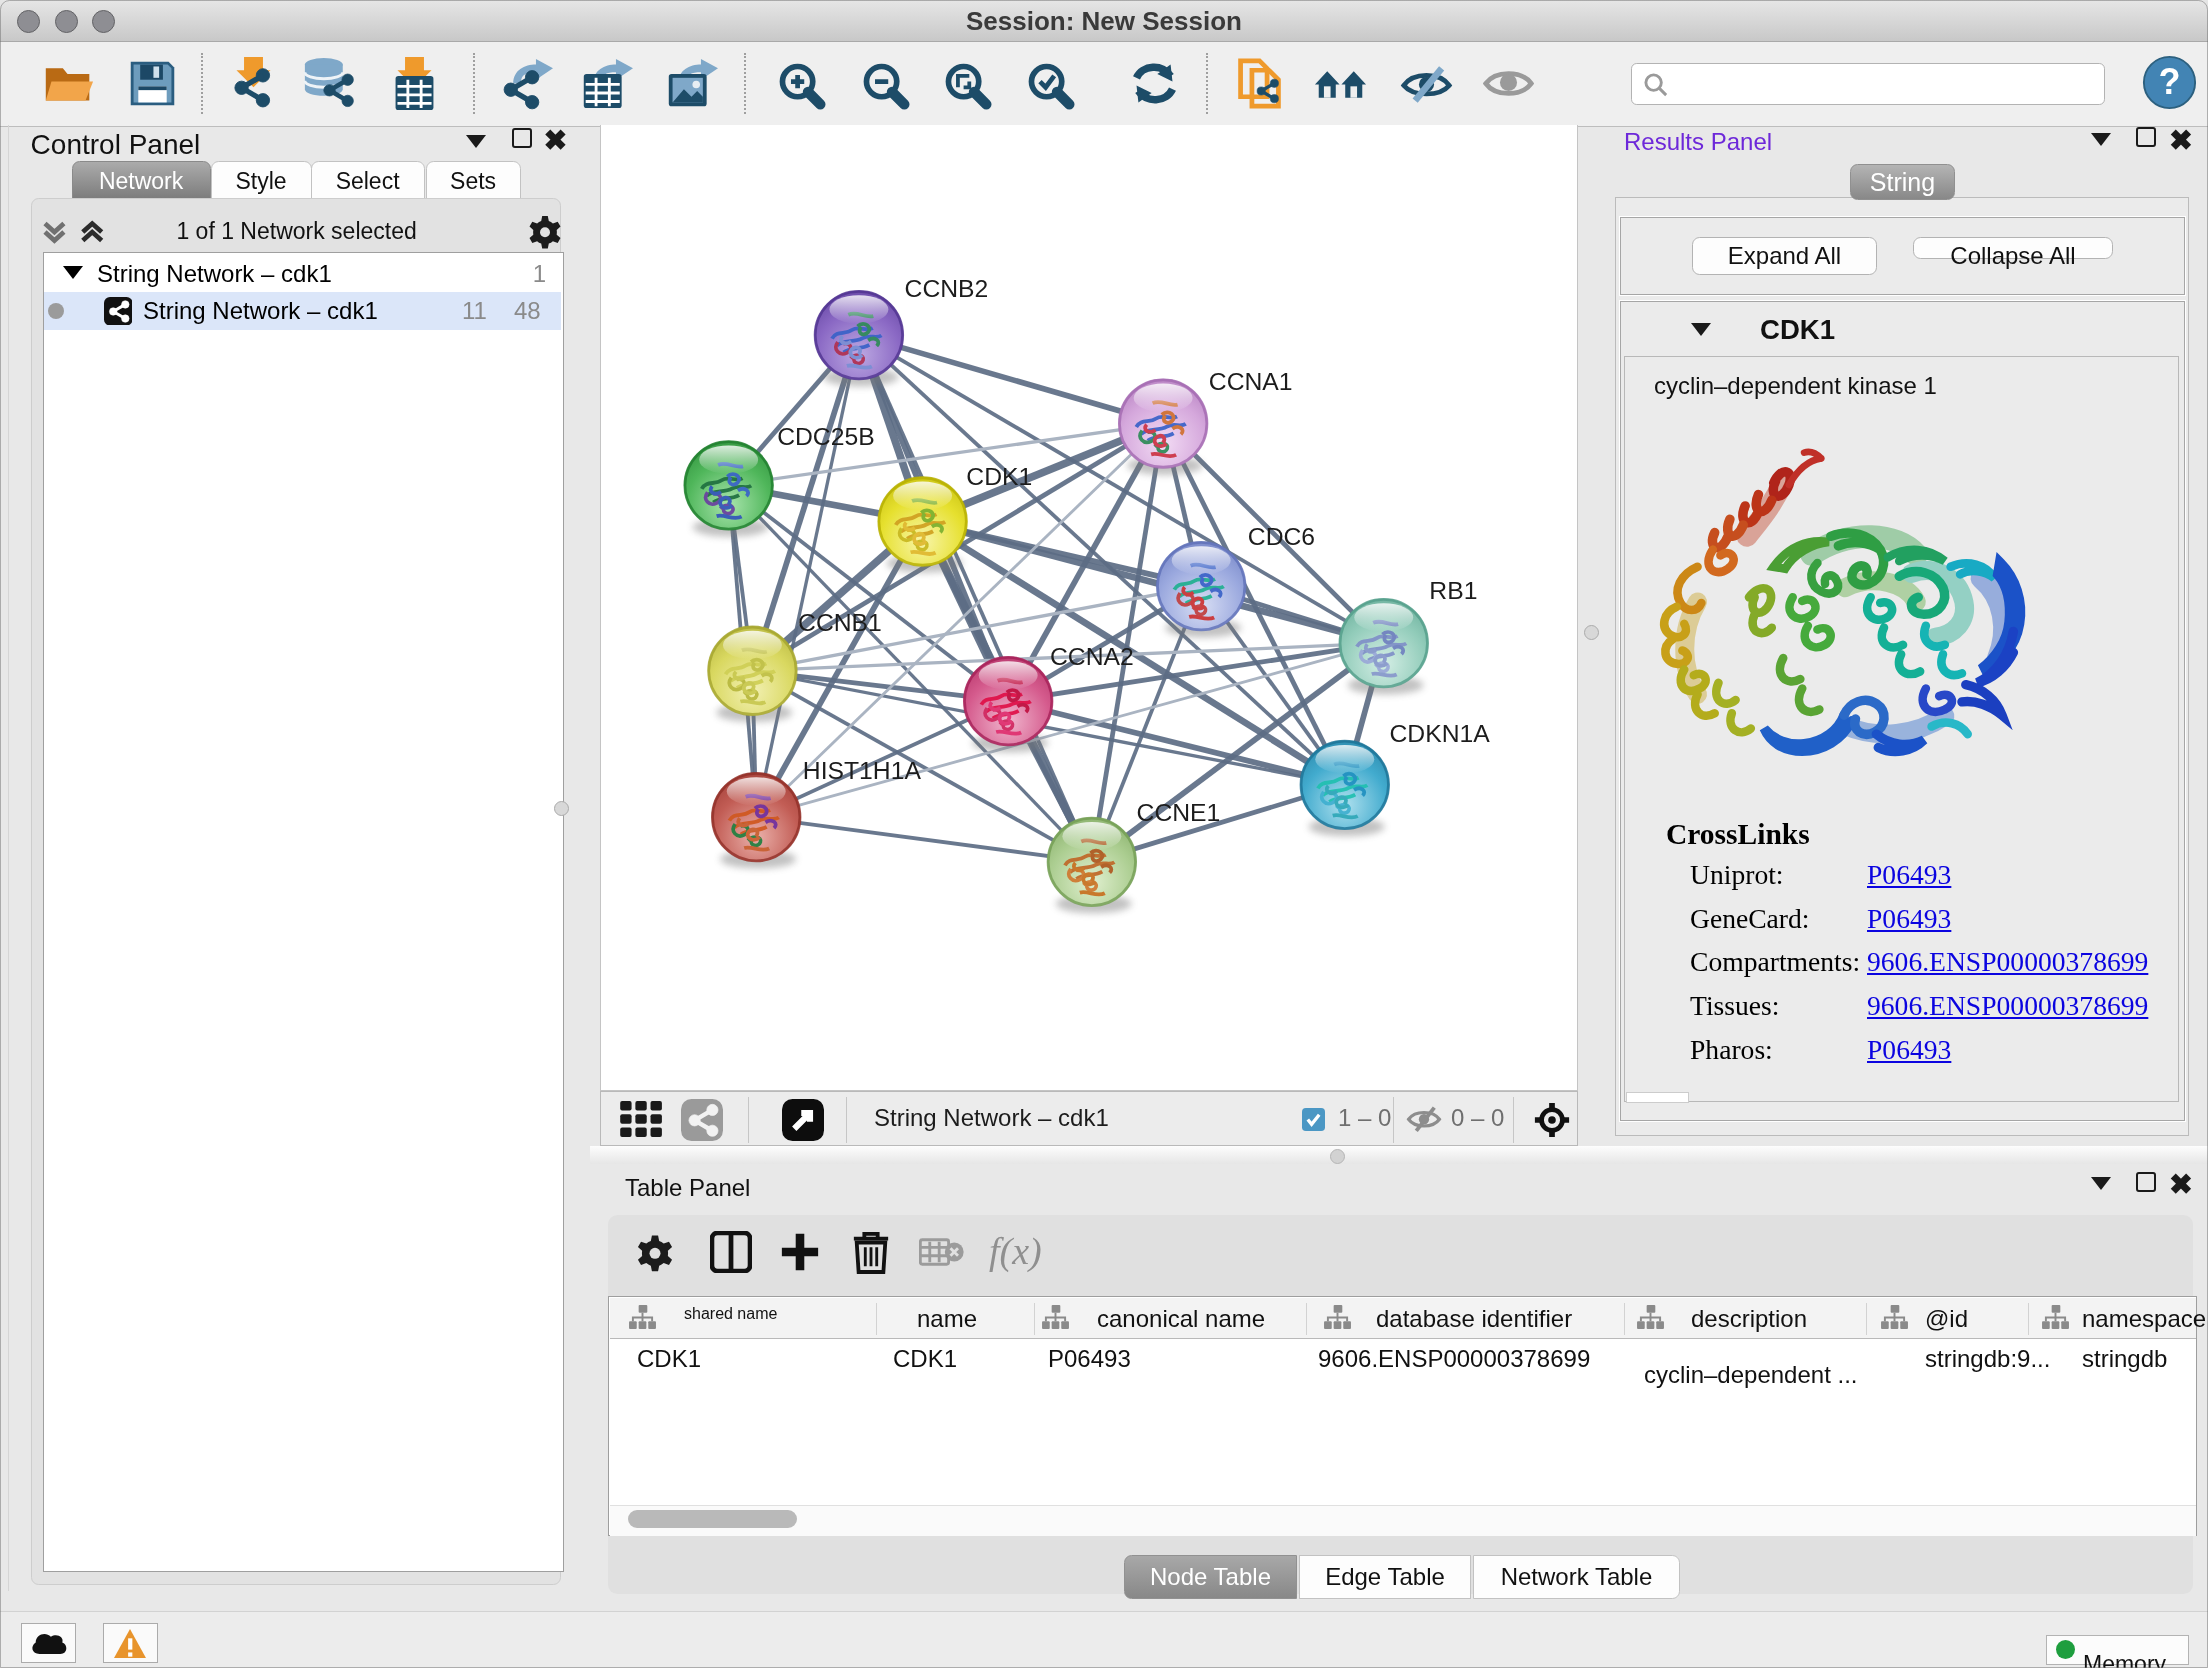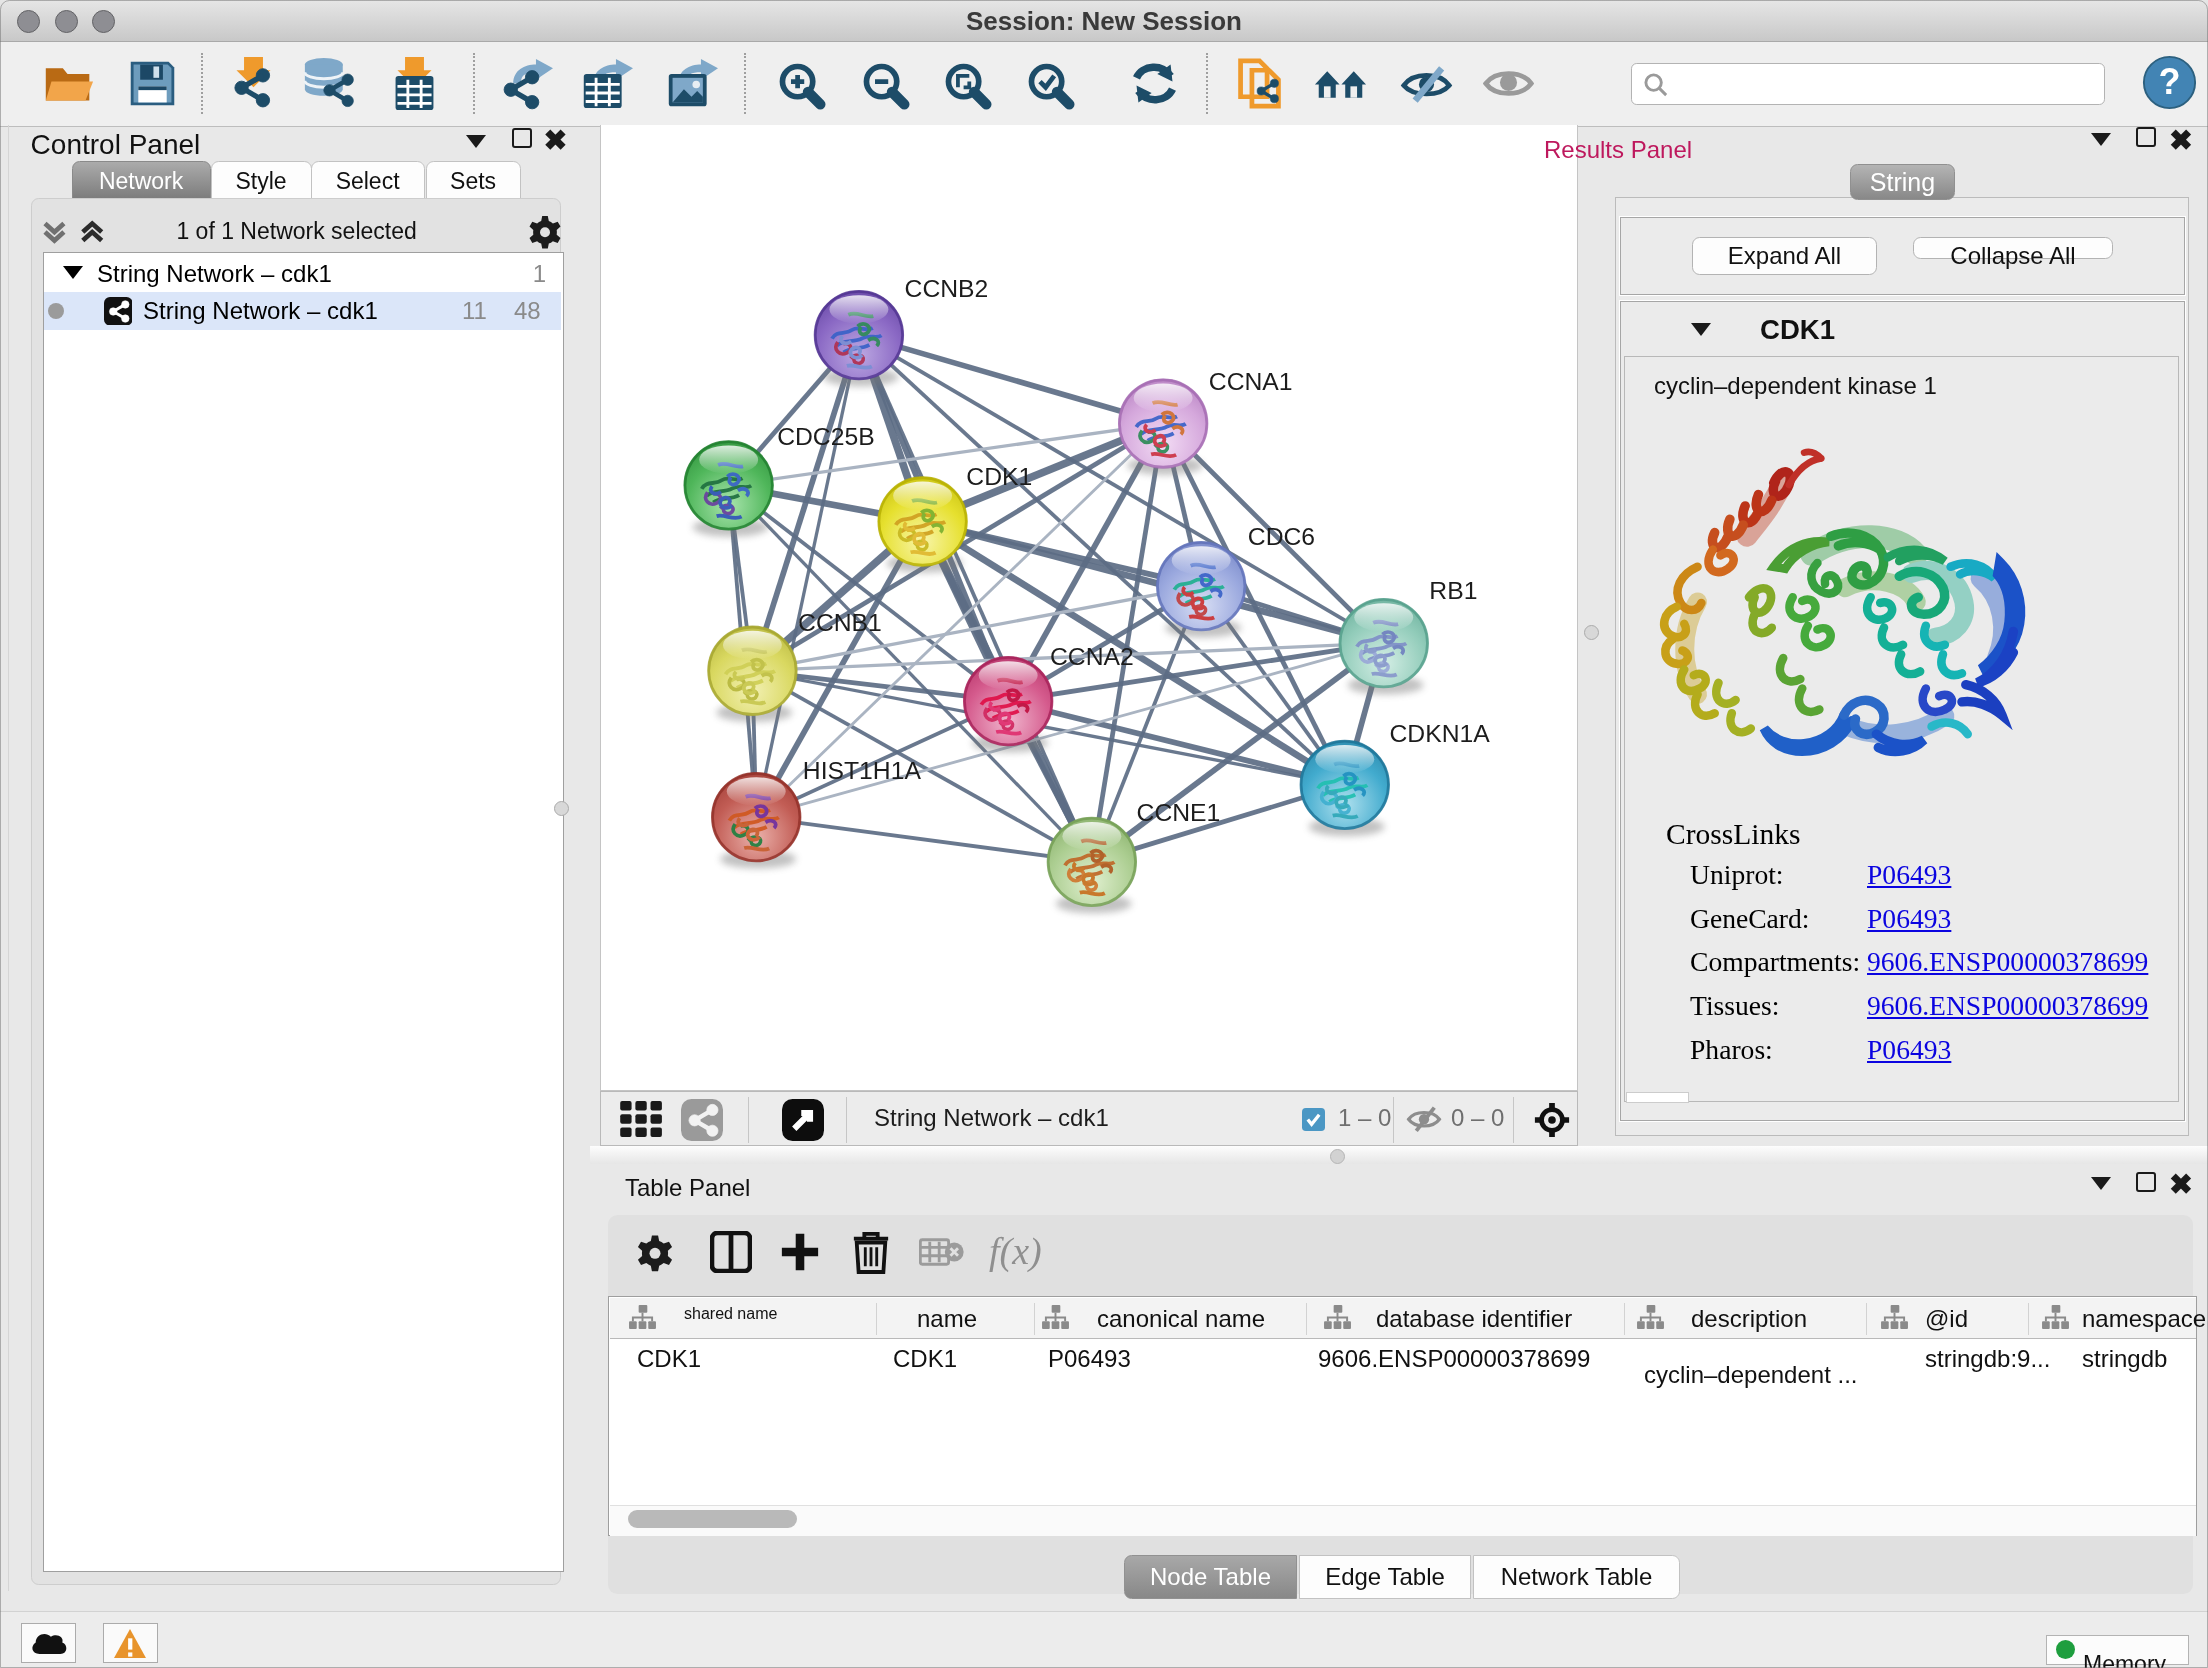--- a/index.html
+++ b/index.html
@@ -589,21 +589,21 @@
       <path d="M20 2 V10 M20 30 V38 M2 20 H10 M30 20 H38" stroke="#111" stroke-width="6"></path>
     </svg>
   </div>
   <div id="hdivider" class="abs" style="left:590px;top:1146px;width:1619px;height:18px;background:linear-gradient(#fdfdfd,#e6e6e6);">
     <div class="abs" style="left:740px;top:2.9px;width:13.3px;height:13.3px;border-radius:50%;background:#d2d2d2;border:1px solid #b5b5b5;"></div>
   </div>
 
   <div class="abs" style="left:554px;top:801px;width:13.3px;height:13.3px;border-radius:50%;background:#d8d8d8;border:1px solid #ababab;"></div>
   <div class="abs" style="left:1584px;top:625px;width:13.3px;height:13.3px;border-radius:50%;background:#d8d8d8;border:1px solid #ababab;"></div>
 
-  <div class="abs" style="left:1544px;top:128px;font-size:24px;color:#be185d;margin-top:8px;">Results Panel</div>
+  <div class="abs" style="left:1624px;top:128px;font-size:24px;color:#6d28d9;">Results Panel</div>
   <div class="wbtn-tri" style="left:2091px;top:133px;"></div>
   <div class="wbtn-sq" style="left:2136px;top:127px;"></div>
   <div class="xmark" style="left:2169px;top:126px;">✖</div>
   <div class="abs" style="left:1615px;top:197px;width:574px;height:939px;background:#ebebeb;border:1px solid #bbb;box-sizing:border-box;"></div>
   <div class="abs" style="left:1850px;top:164px;width:105px;height:36px;background:linear-gradient(#b4b4b4,#888);border:1px solid #909090;border-radius:7.6px;box-sizing:border-box;text-align:center;line-height:34px;font-size:25px;color:#fff;">String</div>
 
   <div class="abs" style="left:1620px;top:217px;width:565px;height:78px;border:1.9px solid #a6a6a6;outline:1px solid #fff;box-sizing:border-box;"></div>
   <div class="abs" style="left:1692px;top:237px;width:185px;height:38px;background:#fdfdfd;border:1px solid #b3b3b3;border-radius:7.6px;box-sizing:border-box;text-align:center;line-height:36px;font-size:24px;color:#111;">Expand All</div>
   <div class="abs" style="left:1913px;top:237px;width:200px;height:22px;background:#fdfdfd;border:1px solid #b3b3b3;border-radius:7.6px;box-sizing:border-box;text-align:center;line-height:36px;font-size:24px;color:#111;">Collapse All</div>
 
@@ -647,21 +647,21 @@
       <path d="M388 124 C404 140 412 164 408 188 C404 212 388 230 368 236 C384 224 396 206 398 186 C400 166 396 148 386 136 Z" stroke="#1b52c8" stroke-width="11"></path>
       <path d="M402 196 C398 220 384 240 364 250 C380 246 394 234 402 218" stroke="#1b42c4" stroke-width="10"></path>
       <path d="M352 252 C370 256 384 268 390 284 C378 274 362 268 348 270" stroke="#1b3fc0" stroke-width="10"></path>
       <path d="M310 256 C300 274 314 286 330 278 C344 272 336 258 324 264" stroke="#2848c8" stroke-width="9"></path>
       <path d="M232 290 C222 310 202 322 180 322 C160 322 146 312 140 298 C150 310 166 316 182 314 C202 312 218 300 224 284" stroke="#2060c8" stroke-width="10"></path>
       <path d="M224 284 C230 270 246 264 258 272 C270 280 268 296 256 302 C244 308 232 300 236 288" stroke="#2b6ac8" stroke-width="10"></path>
       <path d="M258 304 C272 316 292 318 308 310 C296 322 276 326 260 318" stroke="#1b52c8" stroke-width="10"></path>
       <path d="M316 296 C330 288 346 292 354 304" stroke="#28b8c8" stroke-width="9"></path>
     </g>
   </svg>
-  <div class="abs serif" style="left:1666px;top:818px;font-size:29.5px;font-weight:normal;color:#000;">CrossLinks</div>
+  <div class="abs serif" style="left:1666px;top:818px;font-size:29.5px;font-weight:bold;color:#000;">CrossLinks</div>
   <div class="abs serif" style="left:1690px;top:859px;font-size:27.6px;color:#000;">Uniprot:</div>
   <div class="abs serif link" style="left:1867px;top:859px;font-size:27.6px;">P06493</div>
   <div class="abs serif" style="left:1690px;top:903px;font-size:27.6px;color:#000;">GeneCard:</div>
   <div class="abs serif link" style="left:1867px;top:903px;font-size:27.6px;">P06493</div>
   <div class="abs serif" style="left:1690px;top:946px;font-size:27.6px;color:#000;">Compartments:</div>
   <div class="abs serif link" style="left:1867px;top:946px;font-size:27.6px;">9606.ENSP00000378699</div>
   <div class="abs serif" style="left:1690px;top:990px;font-size:27.6px;color:#000;">Tissues:</div>
   <div class="abs serif link" style="left:1867px;top:990px;font-size:27.6px;">9606.ENSP00000378699</div>
   <div class="abs serif" style="left:1690px;top:1034px;font-size:27.6px;color:#000;">Pharos:</div>
   <div class="abs serif link" style="left:1867px;top:1034px;font-size:27.6px;">P06493</div>

